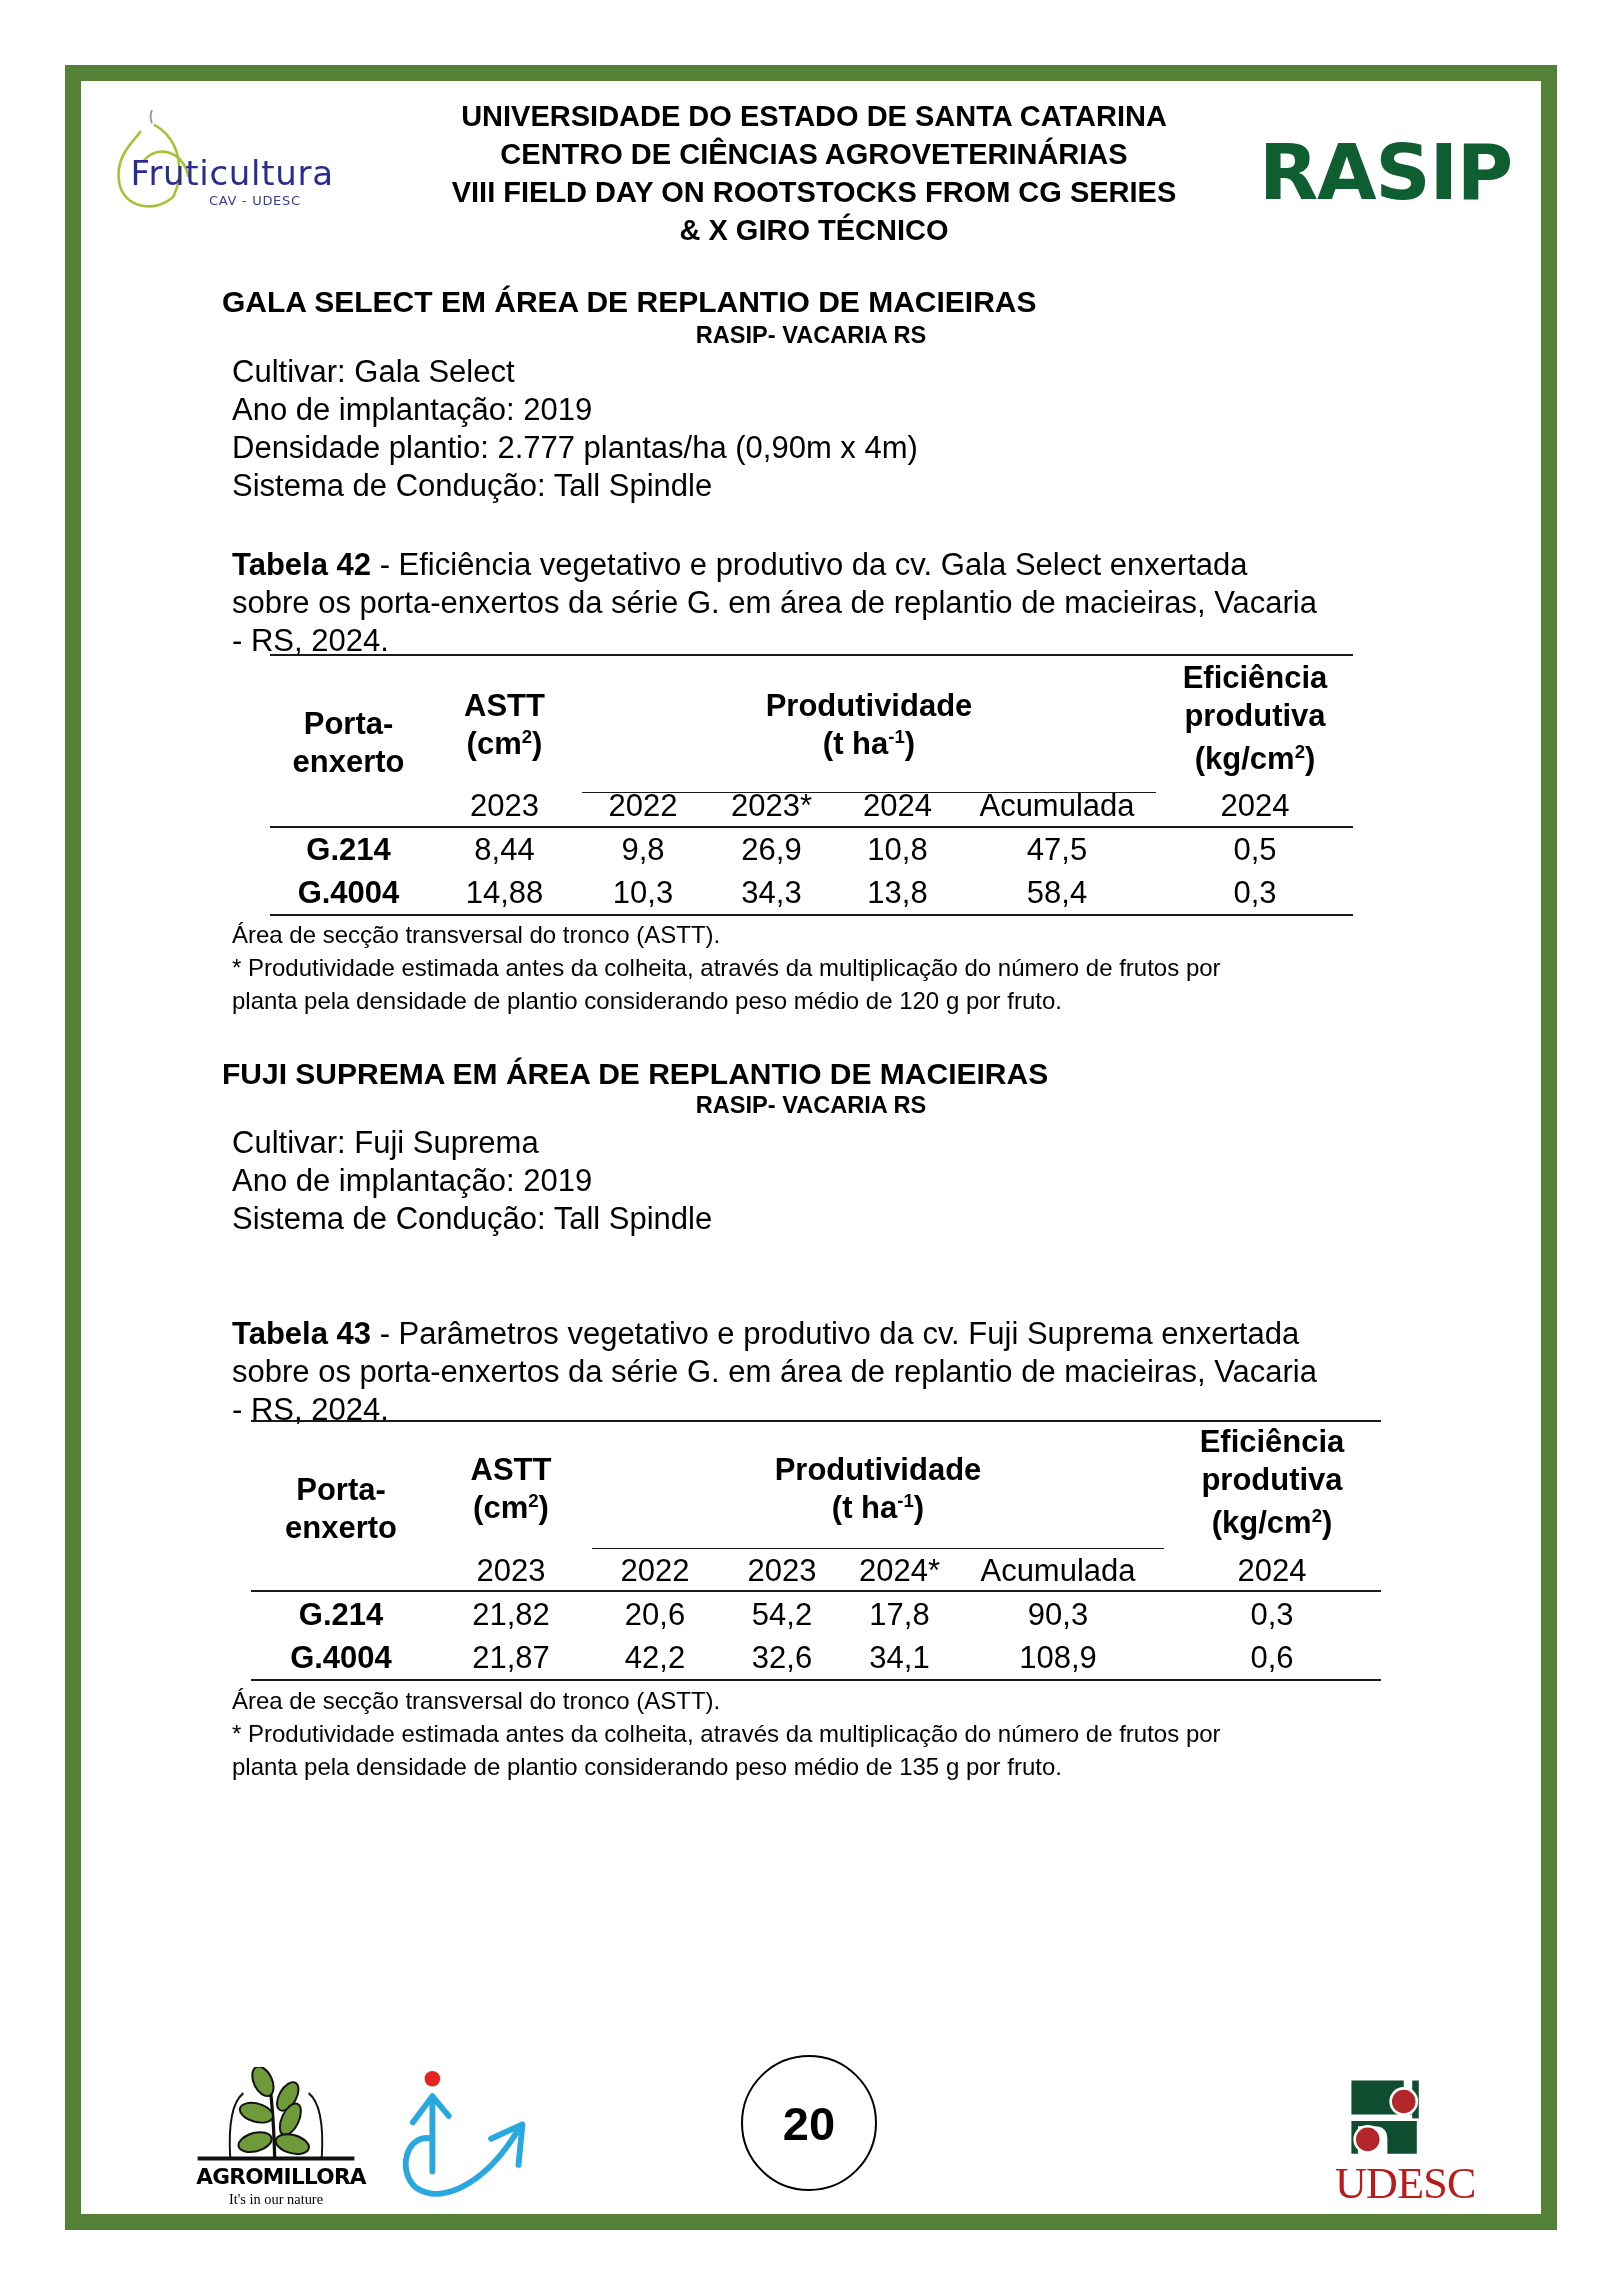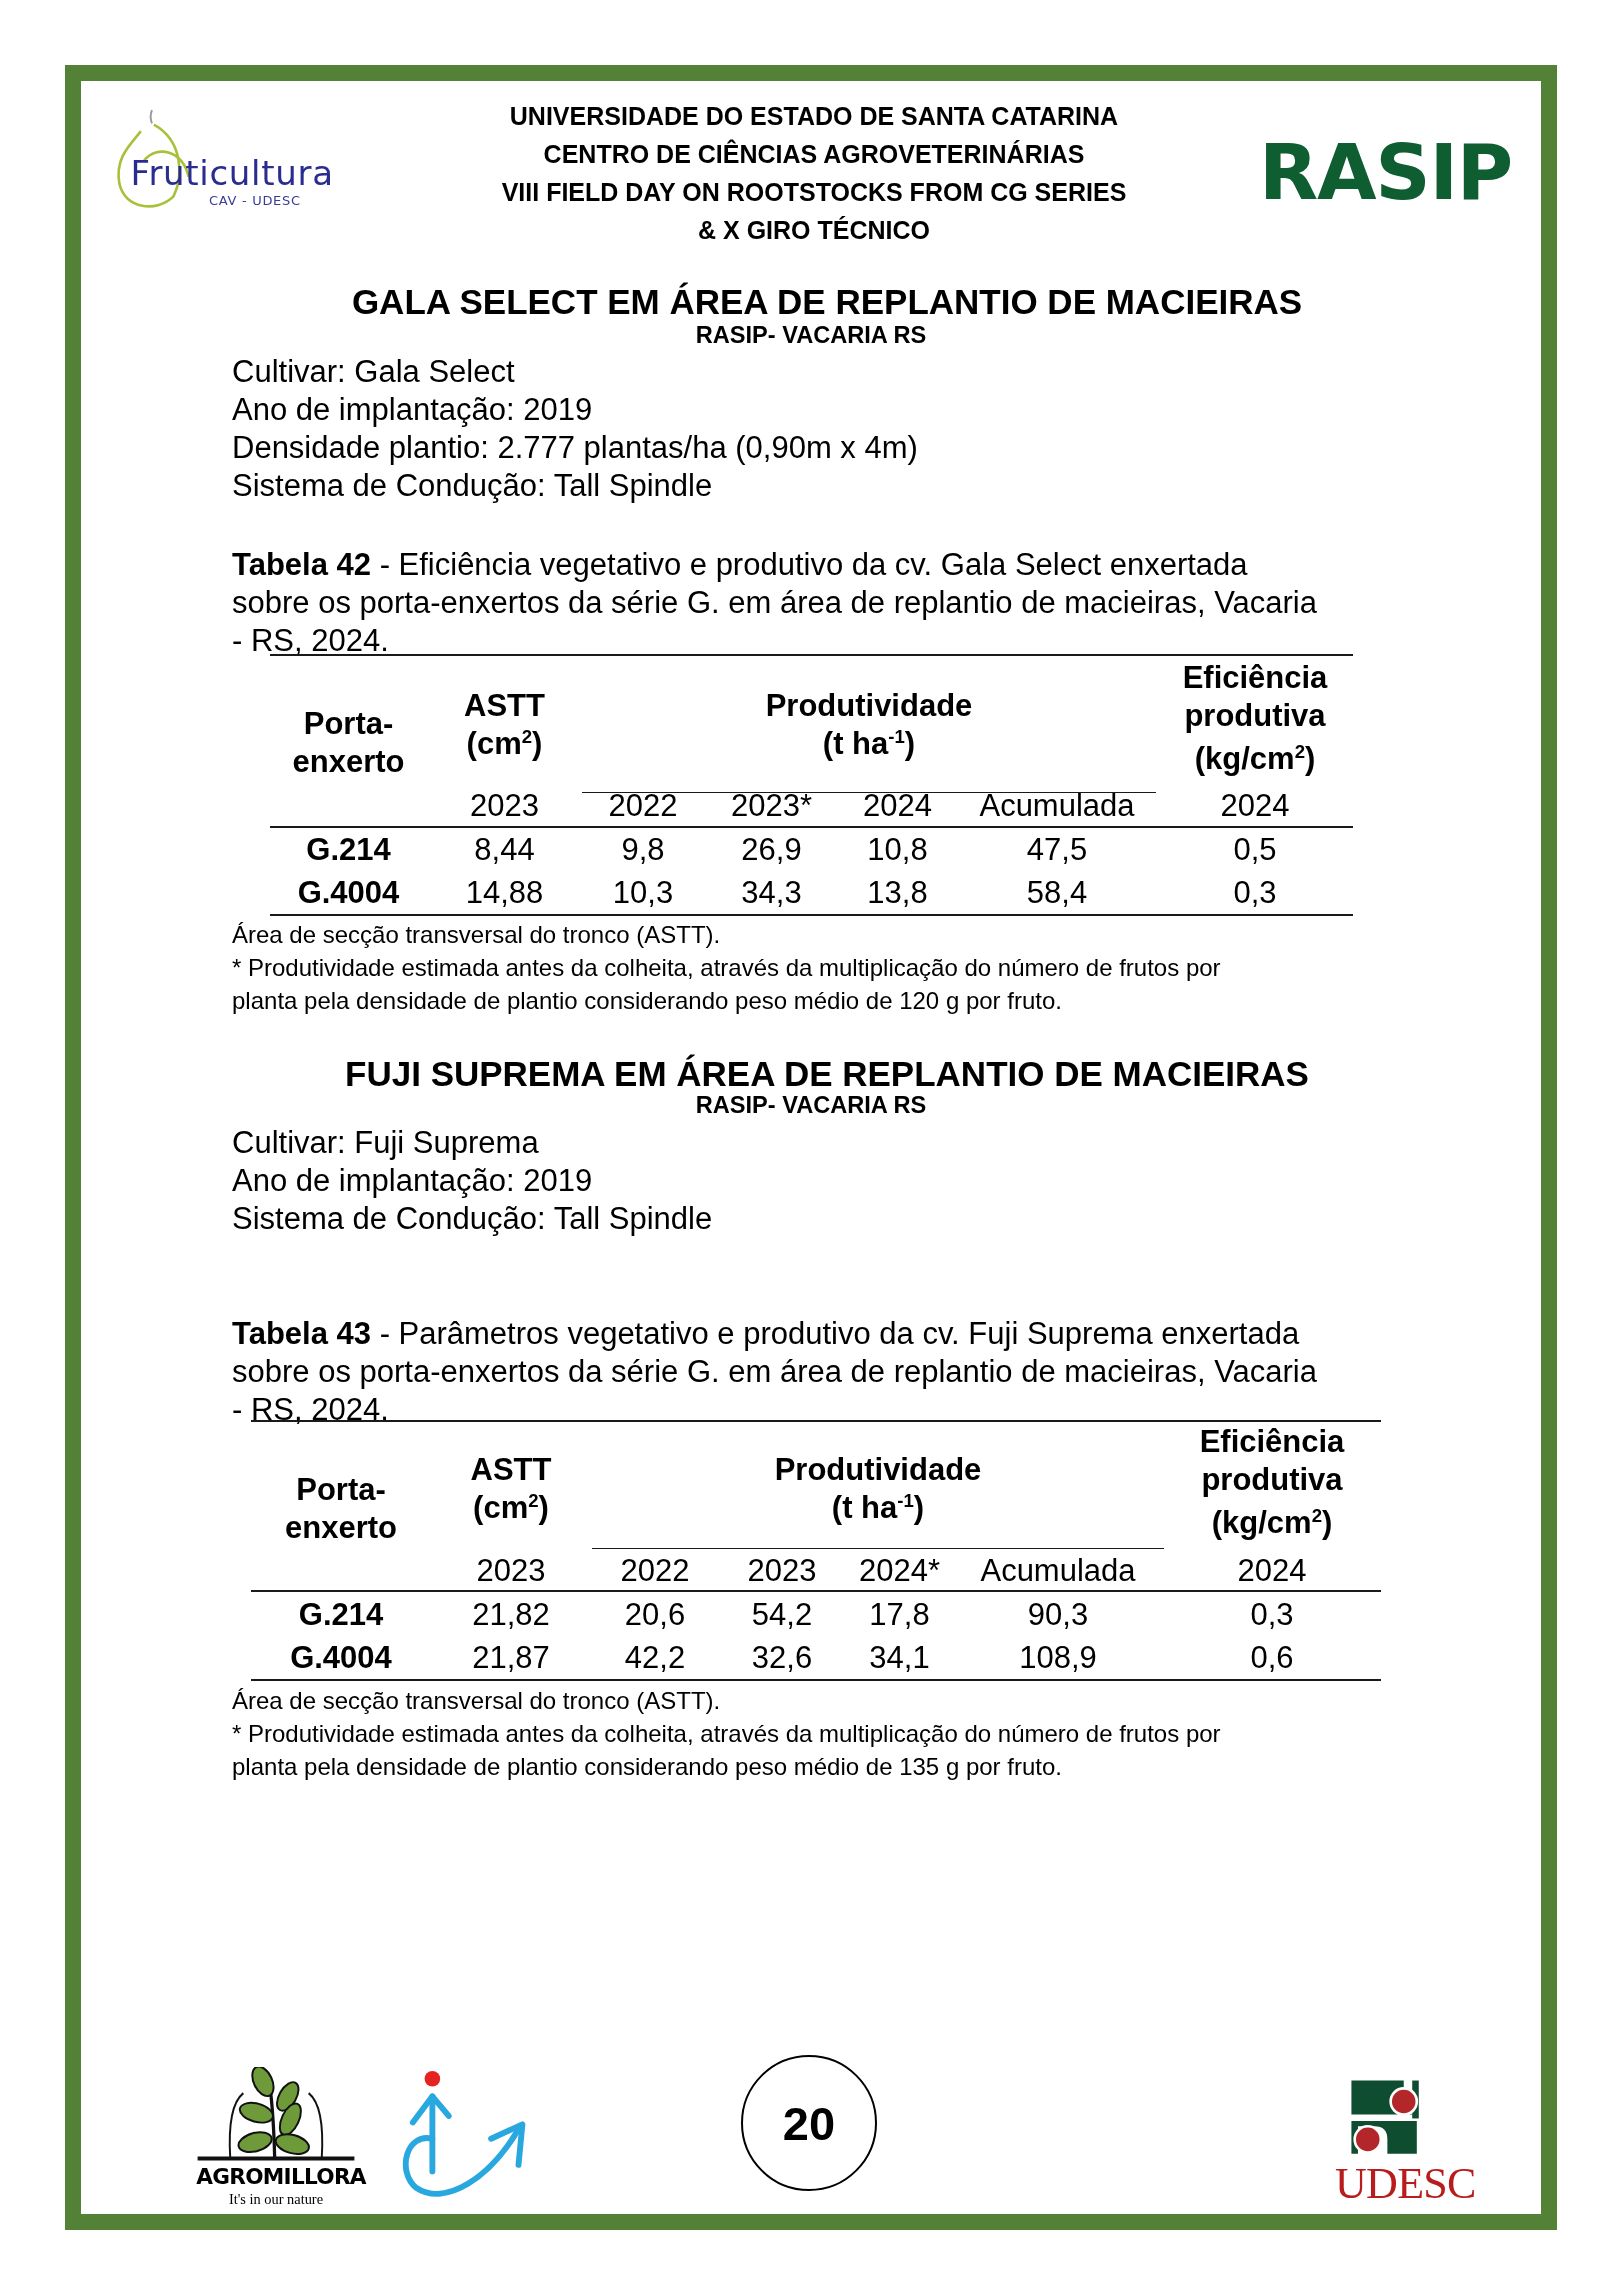--- a/index.html
+++ b/index.html
@@ -13,28 +13,28 @@
 
   
   .logo-fruticultura { position: absolute; left: 111px; top: 105px; width: 236px; height: 111px; text-decoration: underline; }
   .logo-fruticultura svg { position: absolute; left: 0; top: 0; }
   .frut-word { position: absolute; left: 19.6px; top: 48px; font-family: "DejaVu Sans", sans-serif;
     font-size: 34px; color: #2a2c8f; letter-spacing: 0.7px; font-weight: normal; }
   .frut-sub { position: absolute; left: 98px; top: 88px; font-family: "DejaVu Sans", sans-serif;
     font-size: 13px; color: #3a3c9a; letter-spacing: 0.7px; }
 
   .header-block { position: absolute; left: 366px; top: 97px; width: 896px; text-align: center; }
-  .header-line { font-weight: bold; font-size: 25px; line-height: 38px; white-space: nowrap; text-align: center; }
+  .header-line { font-weight: bold; font-size: 29px; line-height: 38px; white-space: nowrap; text-align: center; }
 
   .logo-rasip { position: absolute; left: 1259px; top: 134px; font-family: "DejaVu Sans", sans-serif;
     font-weight: bold; font-size: 77px; color: #0f5e32; letter-spacing: -1.3px; line-height: 1; }
 
   
-  .sec-title { position: absolute; left: 238px; width: 1178px; text-align: center; font-weight: bold;
-    font-size: 35px; line-height: 37px; white-space: nowrap; }
+  .sec-title { position: absolute; left: 222px; width: 1178px; font-weight: bold;
+    font-size: 30px; line-height: 37px; white-space: nowrap; }
   .sec-sub { position: absolute; left: 222px; width: 1178px; text-align: center; font-weight: bold;
     font-size: 23.6px; line-height: 29px; white-space: nowrap; }
   .info-list { position: absolute; left: 232px; }
   .info-line { font-size: 31px; line-height: 38px; white-space: nowrap; }
 
   .caption { position: absolute; left: 232px; width: 1164px; font-size: 31px; line-height: 38px;
     text-align: justify; text-align-last: left; }
   .caption b { font-weight: bold; }
 
   

